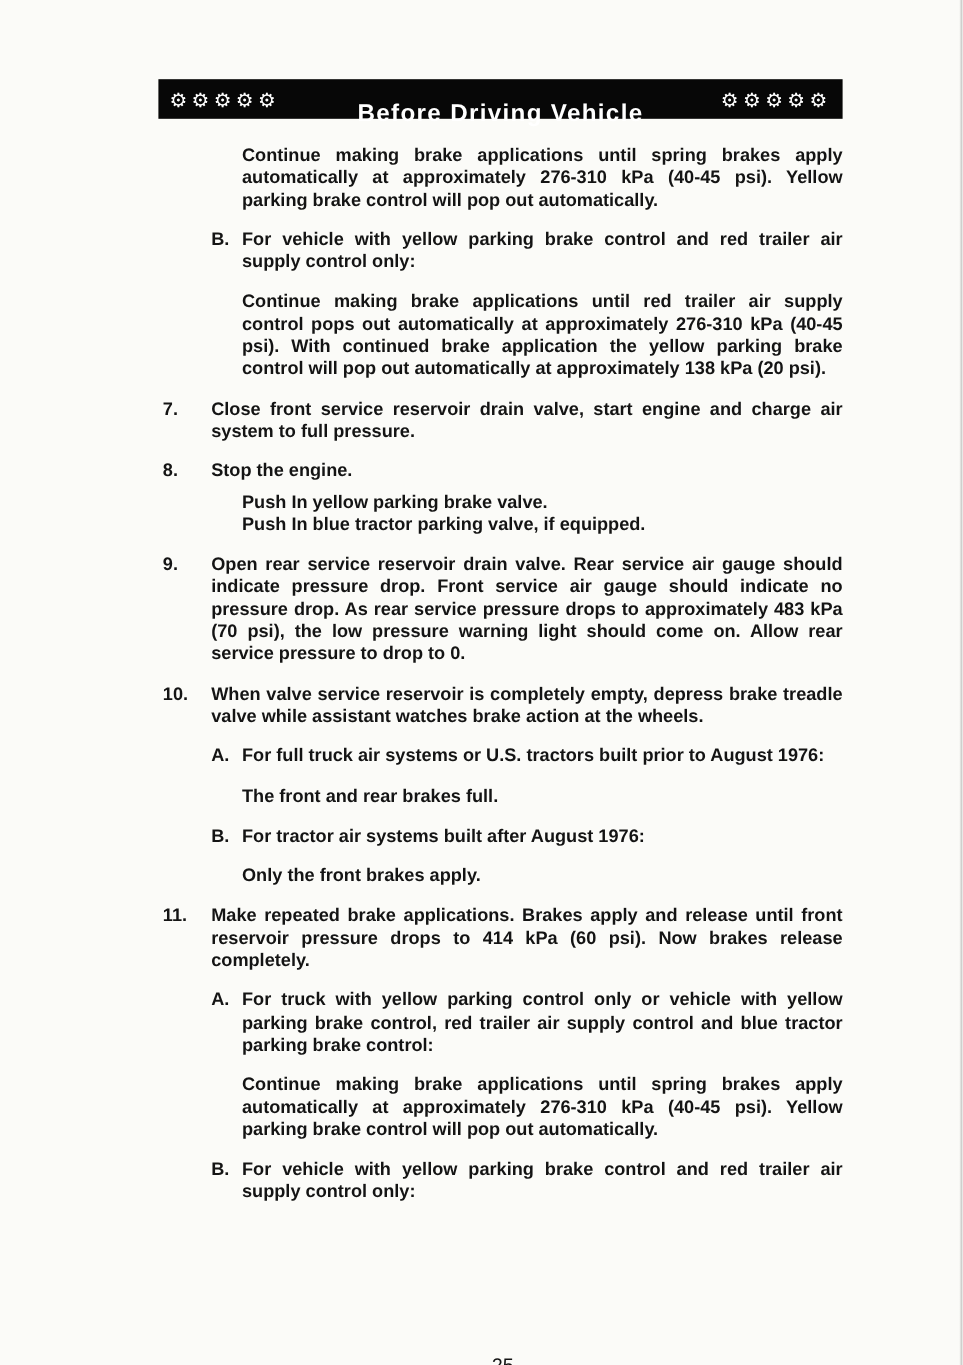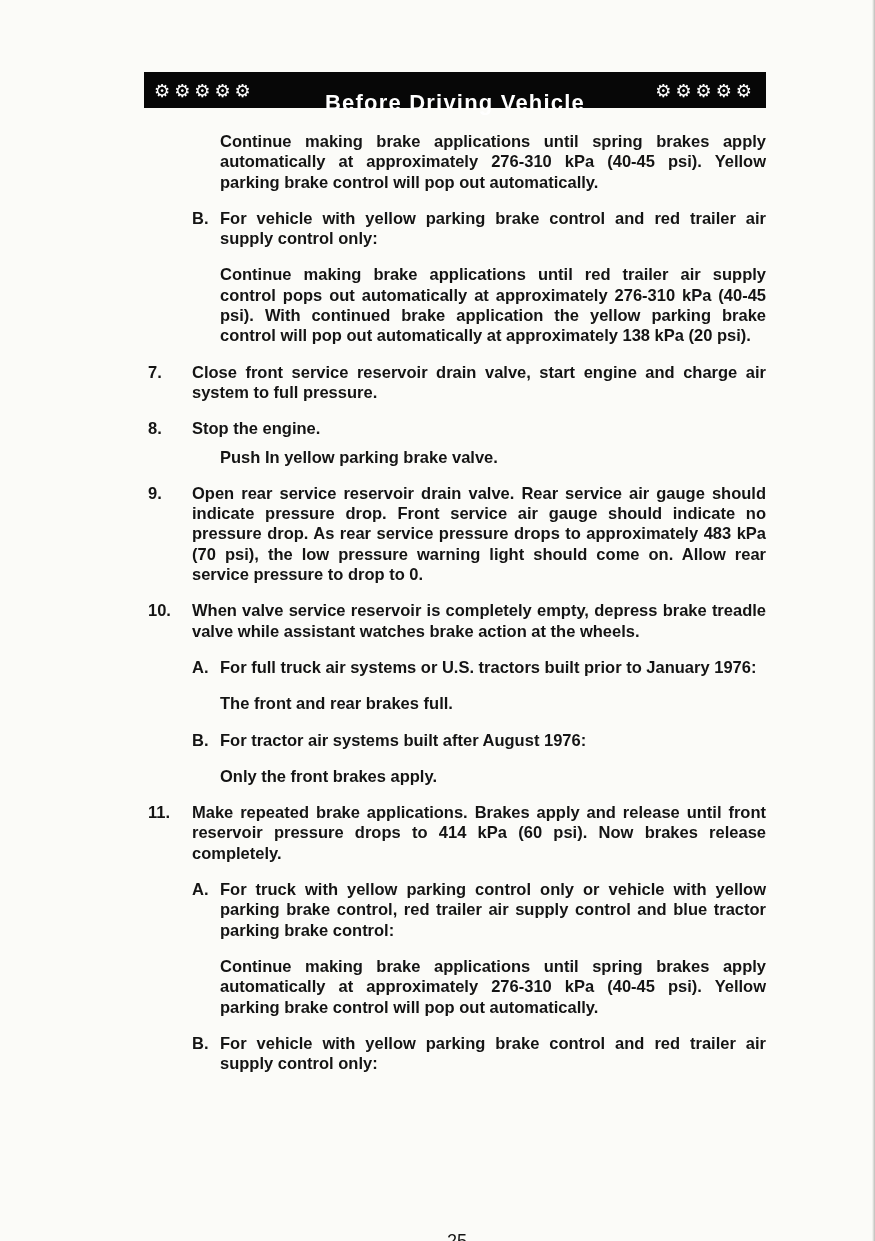--- a/index.html
+++ b/index.html
@@ -113,35 +113,36 @@
       <span class="label">7.</span>
       <span class="text">Close front service reservoir drain valve, start engine and charge air system to full pressure.</span>
     </div>
 
     <div class="blk li num">
       <span class="label">8.</span>
       <span class="text">Stop the engine.</span>
     </div>
 
     <p class="blk para l1 mt-sm">Push In yellow parking brake valve.</p>
+    <p class="blk para l1 mt-0">Push In blue tractor parking valve, if equipped.</p>
 
     <div class="blk li num">
       <span class="label">9.</span>
       <span class="text">Open rear service reservoir drain valve. Rear service air gauge should indicate pressure drop. Front service air gauge should indicate no pressure drop. As rear service pressure drops to approximately 483 kPa (70 psi), the low pressure warning light should come on. Allow rear service pressure to drop to 0.</span>
     </div>
 
 
     <div class="blk li num">
       <span class="label">10.</span>
       <span class="text">When valve service reservoir is completely empty, depress brake treadle valve while assistant watches brake action at the wheels.</span>
     </div>
 
     <div class="blk li letter">
       <span class="label">A.</span>
-      <span class="text">For full truck air systems or U.S. tractors built prior to January 1976:</span>
+      <span class="text">For full truck air systems or U.S. tractors built prior to August 1976:</span>
     </div>
 
     <p class="blk para l2">The front and rear brakes full.</p>
 
     <div class="blk li letter">
       <span class="label">B.</span>
       <span class="text">For tractor air systems built after August 1976:</span>
     </div>
 
     <p class="blk para l2">Only the front brakes apply.</p>

